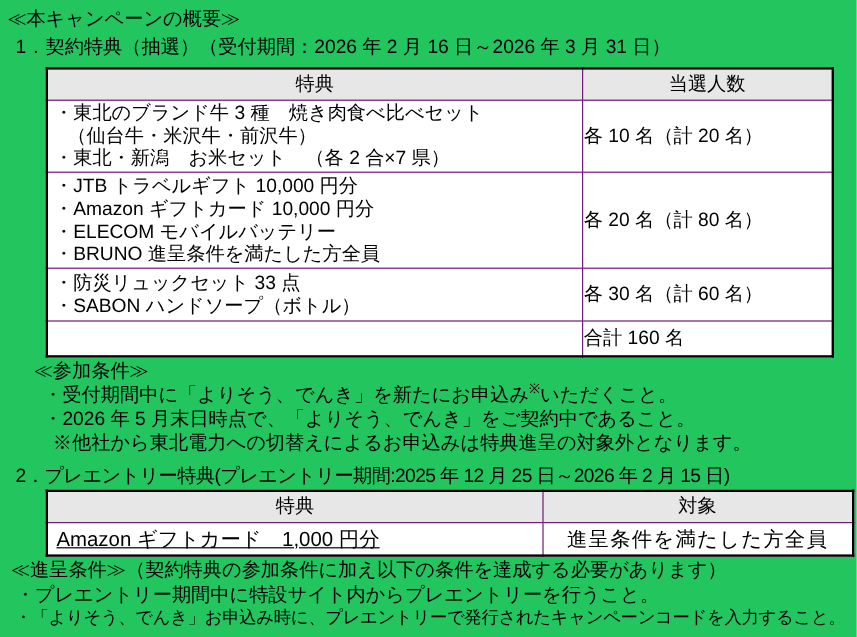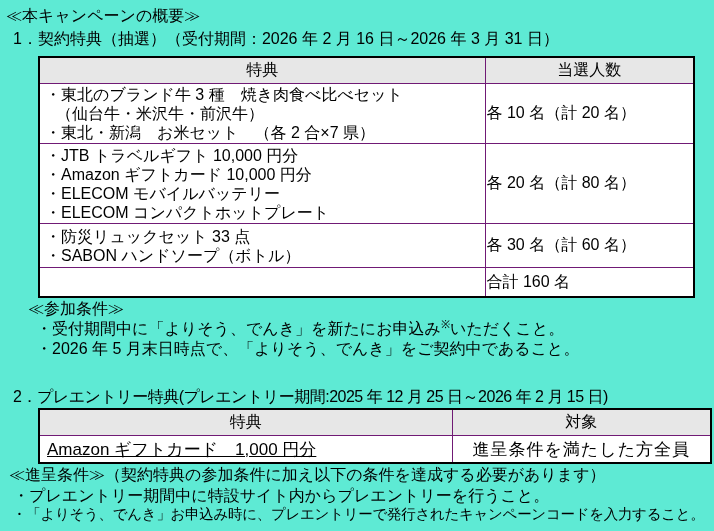--- a/index.html
+++ b/index.html
@@ -1,17 +1,17 @@
 <!DOCTYPE html>
 <html><head>
 <meta charset="utf-8">
 <style>
   html,body { margin:0; padding:0; background:#fff; }
   .page {
-    position:relative; width:714px; height:531px; background:#5eead4;
+    position:relative; width:714px; height:531px; background:#22c55e;
     font-family:"Liberation Sans", sans-serif; color:#000; overflow:hidden;
   }
   .abs { position:absolute; white-space:nowrap; }
 
   
   .doc-title   { left:6px;  top:6px;  font-size:16px; }
   .s1-heading  { left:13px; top:29px; font-size:16px; }
   .s2-heading  { left:13px; top:387px; font-size:16px; letter-spacing:-0.5px; }
 
   
@@ -78,41 +78,42 @@
           <div class="indent">（仙台牛・米沢牛・前沢牛）</div>
           <div>・東北・新潟　お米セット　（各 2 合×7 県）</div>
         </td>
         <td class="winners">各 10 名（計 20 名）</td>
       </tr>
       <tr class="r2">
         <td class="items">
           <div>・JTB トラベルギフト 10,000 円分</div>
           <div>・Amazon ギフトカード 10,000 円分</div>
           <div>・ELECOM モバイルバッテリー</div>
-          <div>・ELECOM コンパクトホットプレート</div>
+          <div>・BRUNO 進呈条件を満たした方全員</div>
         </td>
         <td class="winners">各 20 名（計 80 名）</td>
       </tr>
       <tr class="r3">
         <td class="items">
           <div>・防災リュックセット 33 点</div>
           <div>・SABON ハンドソープ（ボトル）</div>
         </td>
         <td class="winners">各 30 名（計 60 名）</td>
       </tr>
       <tr class="r4">
         <td class="items"></td>
         <td class="winners">合計 160 名</td>
       </tr>
     </tbody>
   </table>
 
   <div class="abs pc-heading">≪参加条件≫</div>
   <div class="abs pc-b1"><span>・受付期間中に「よりそう、でんき」を新たにお申込み</span><sup class="refmark">※</sup><span>いただくこと。</span></div>
   <div class="abs pc-b2">・2026 年 5 月末日時点で、「よりそう、でんき」をご契約中であること。</div>
+  <div class="abs pc-note">※他社から東北電力への切替えによるお申込みは特典進呈の対象外となります。</div>
 
   <div class="abs s2-heading">2．プレエントリー特典(プレエントリー期間:2025 年 12 月 25 日～2026 年 2 月 15 日)</div>
 
   <table class="t2">
     <colgroup>
         <col class="c1">
         <col class="c2">
       </colgroup>
     <thead>
       <tr>

